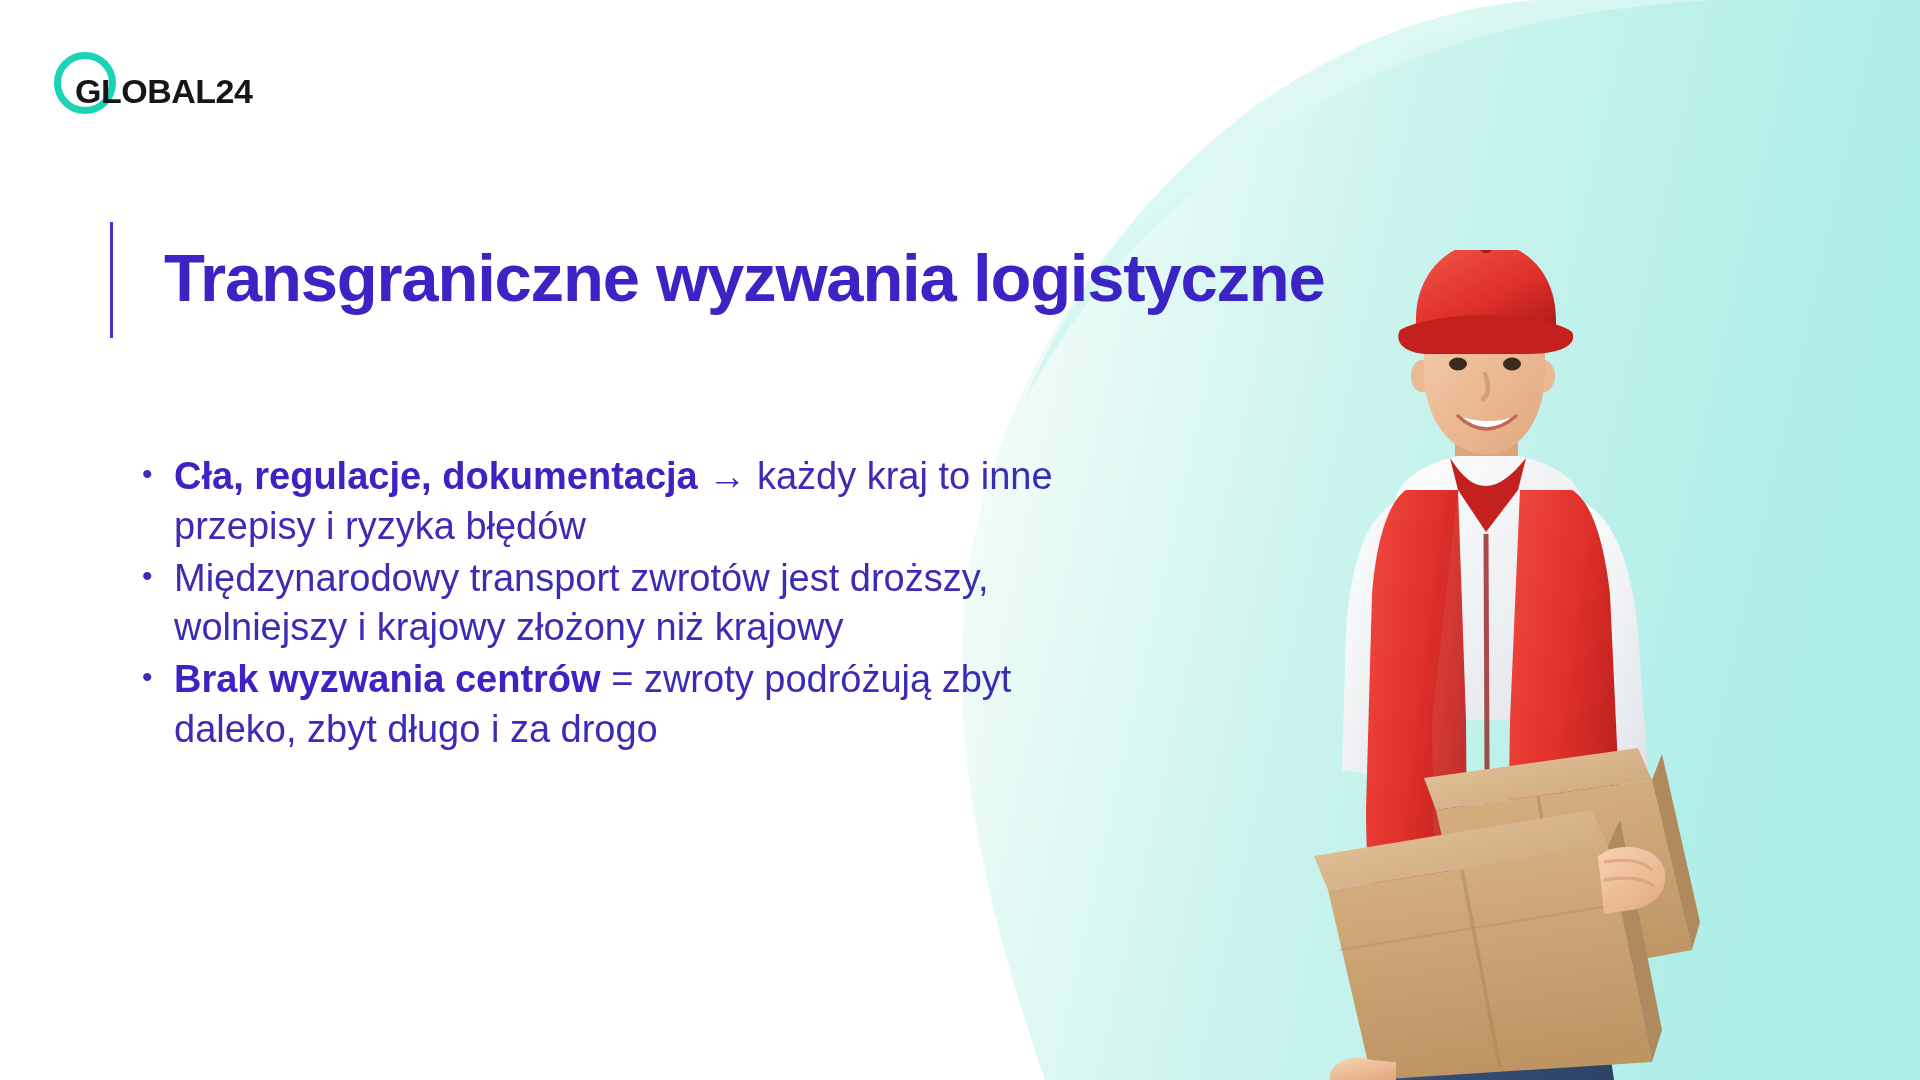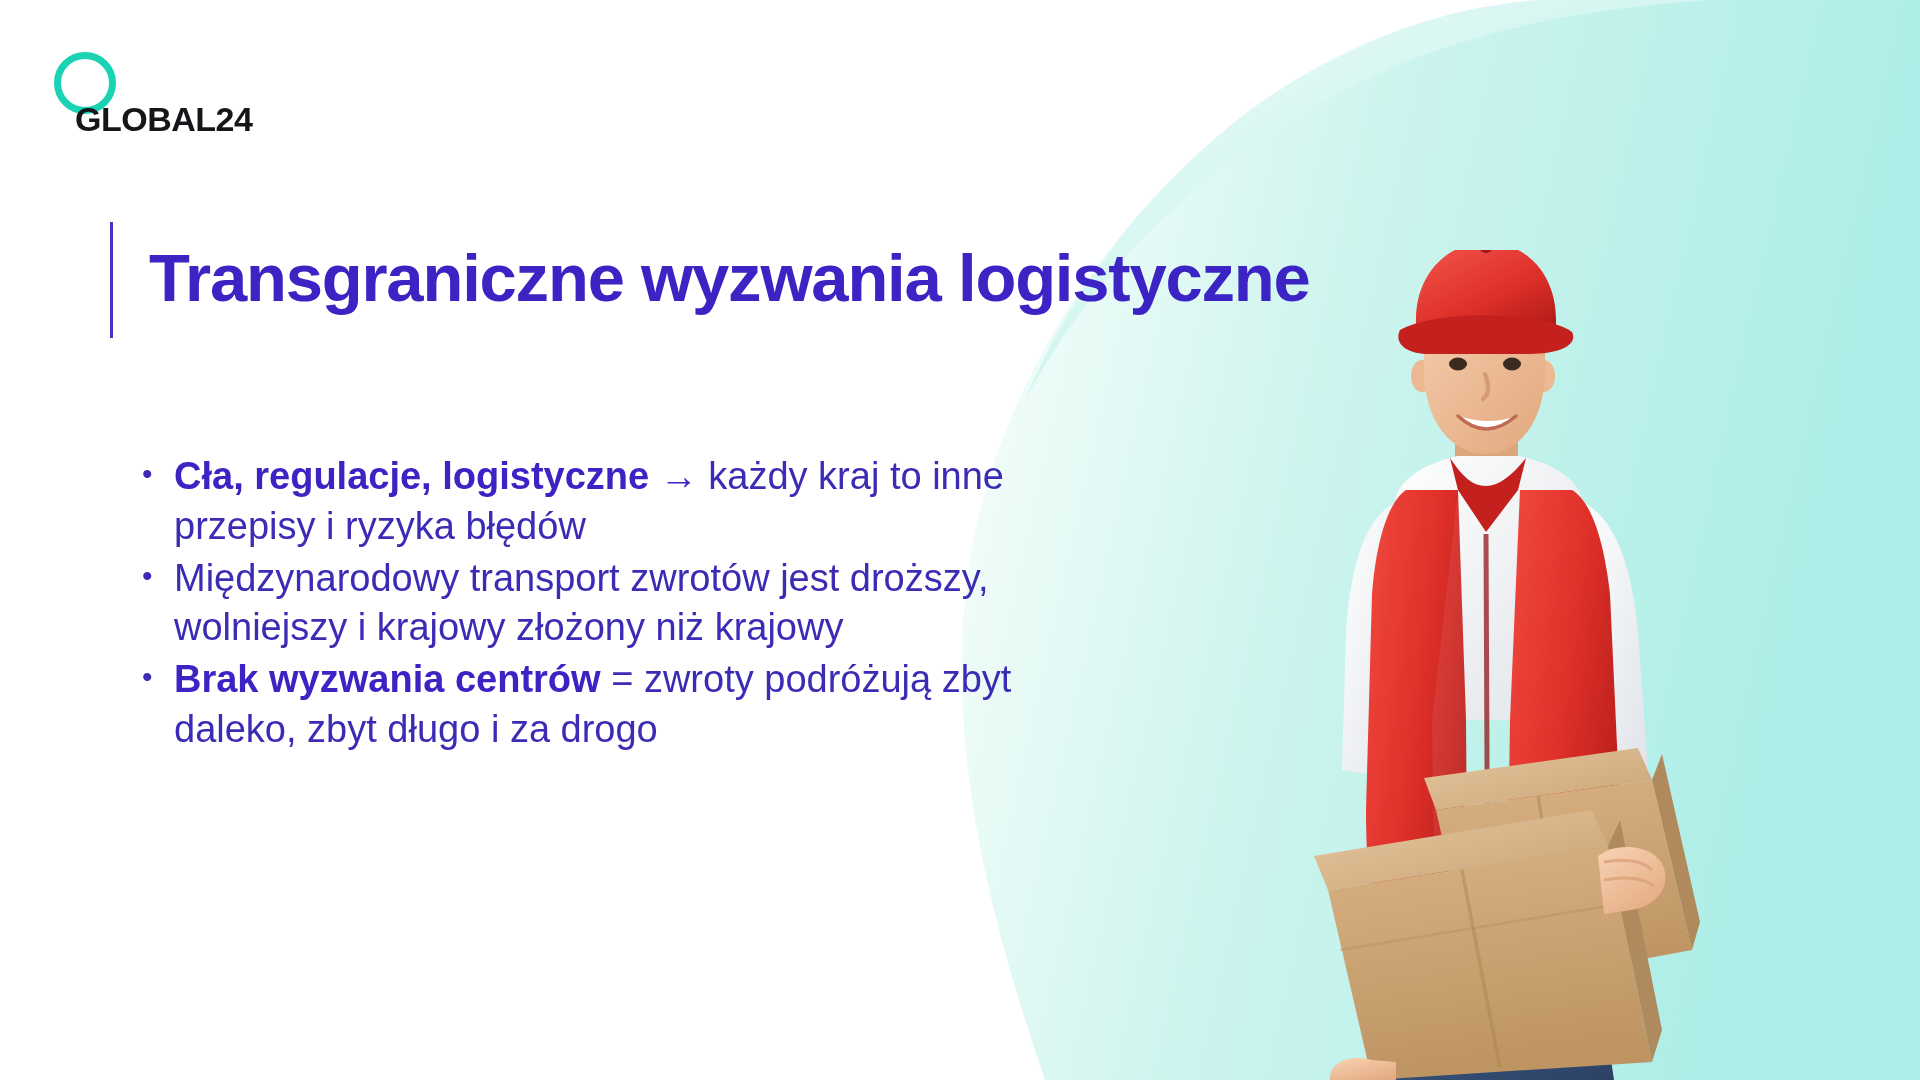--- a/index.html
+++ b/index.html
@@ -49,30 +49,30 @@
   .logo-word {
     position: absolute;
     left: 27px;
     top: 20px;
     font-size: 34px;
     font-weight: bold;
     letter-spacing: -0.5px;
     color: #15161A;
     font-family: "Liberation Sans", sans-serif;
     white-space: nowrap;
-    margin-top: 28px;
   }
 
   
   .title-wrap {
     position: absolute;
     left: 110px;
     top: 222px;
     display: flex;
     align-items: stretch;
+    gap: 15px;
   }
   .title-bar {
     width: 3px;
     background: #4A32C8;
     margin-right: 36px;
     align-self: stretch;
     min-height: 116px;
   }
   .title-text {
     font-size: 67px;
@@ -169,21 +169,21 @@
 
   <div class="title-wrap">
     <div class="title-bar"></div>
     <div class="title-text">Transgraniczne wyzwania logistyczne</div>
   </div>
 
   <div class="bullets">
 
     <div class="bullet-row">
       <div class="bullet-dot">•</div>
-      <div class="bullet-text"><span class="b">Cła, regulacje, logistyczne</span><span class="arrow"> → </span><span>każdy kraj to inne przepisy i ryzyka błędów</span></div>
+      <div class="bullet-text"><span class="b">Cła, regulacje, dokumentacja</span><span class="arrow"> → </span><span>każdy kraj to inne przepisy i ryzyka błędów</span></div>
     </div>
 
     <div class="bullet-row">
       <div class="bullet-dot">•</div>
       <div class="bullet-text"><span>Międzynarodowy transport zwrotów jest droższy, wolniejszy i krajowy złożony niż krajowy</span></div>
     </div>
 
     <div class="bullet-row">
       <div class="bullet-dot">•</div>
       <div class="bullet-text"><span class="b">Brak wyzwania centrów</span><span> = </span><span>zwroty podróżują zbyt daleko, zbyt długo i za drogo</span></div>

